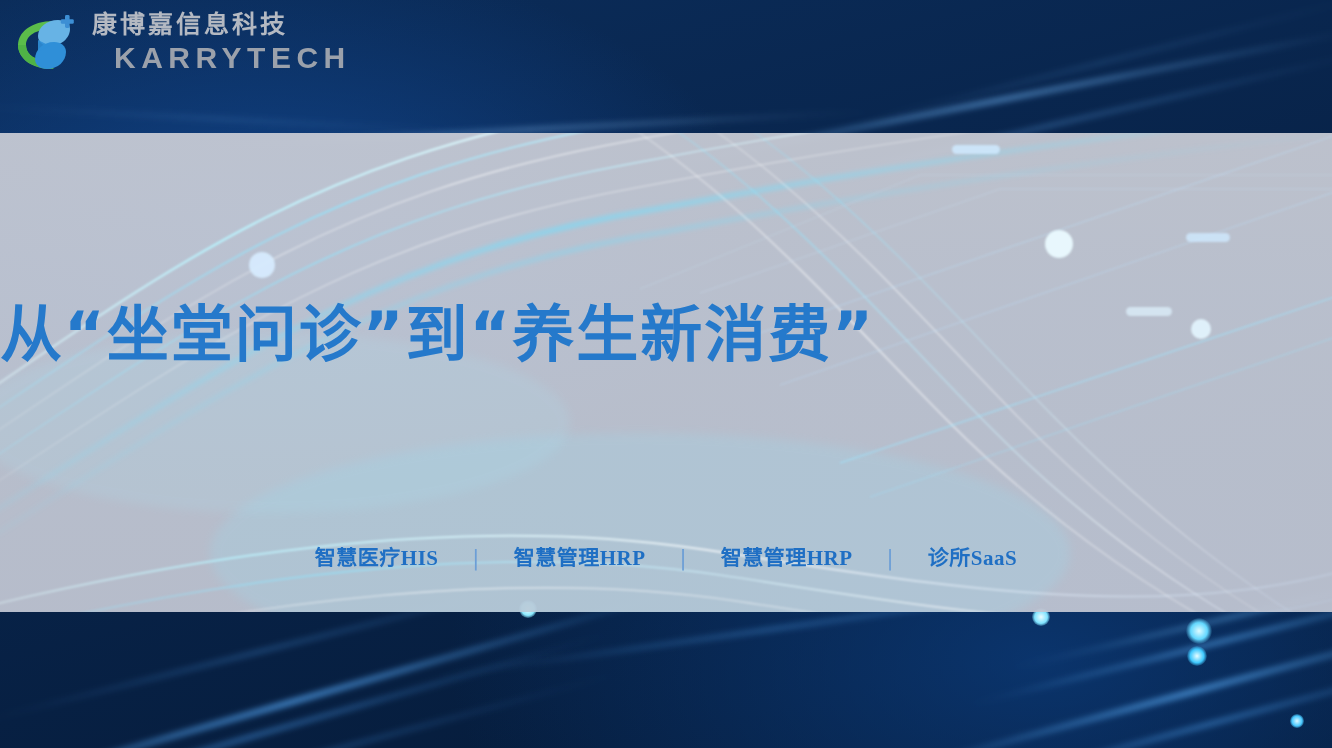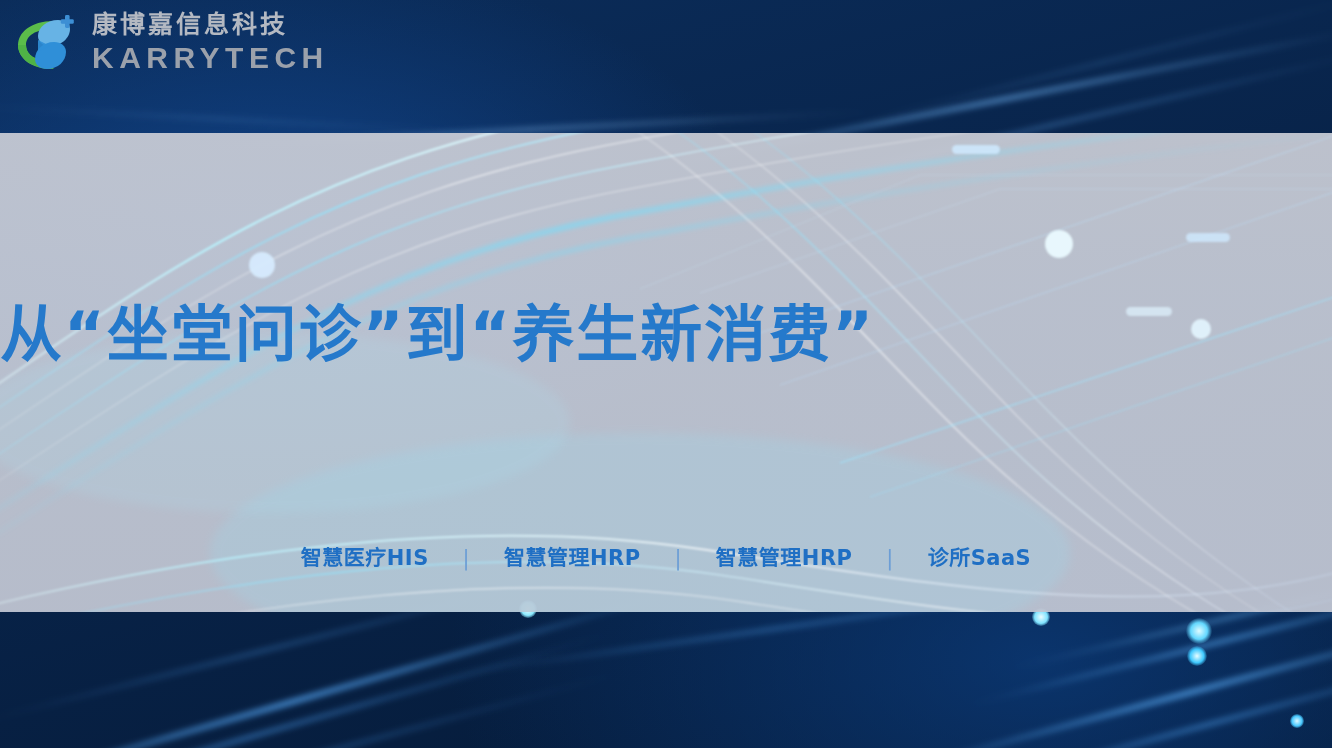--- a/index.html
+++ b/index.html
@@ -42,41 +42,42 @@
   }
   .logo-mark{position:relative;width:64px;height:60px;flex:none;}
   .logo-text{display:flex;flex-direction:column;line-height:1;}
   .logo-cn{
     font-size:25px;letter-spacing:3px;color:#b4b9c2;font-weight:700;
     font-family:"Liberation Sans","DejaVu Sans",sans-serif;
   }
   .logo-en{
     font-size:30px;letter-spacing:5.5px;color:#9ba1ab;font-weight:800;margin-top:6px;
     font-family:"Liberation Sans","DejaVu Sans",sans-serif;
+    margin-left:22px;
   }
 
   
   .title-block{
     position:absolute;left:0;right:0;top:300px;text-align:left;z-index:30;
   }
   .title-line{
     font-size:62px;font-weight:900;color:#2579cb;letter-spacing:2px;line-height:1.12;
     font-family:"DejaVu Sans","Liberation Sans",sans-serif;
     white-space:nowrap;
   }
   .title-line.l2{letter-spacing:4px;}
 
   .subtitle{
     position:absolute;left:0;right:0;top:541px;text-align:center;z-index:30;
     font-size:21px;font-weight:800;color:#1f6fc4;letter-spacing:.5px;
     font-family:"DejaVu Sans","Liberation Sans",sans-serif;
     white-space:nowrap;
   }
   .subtitle .sep{color:#6c9ed6;font-weight:500;margin:0 20px;}
-  .subtitle .item{margin:0 6px;}
+  .subtitle .item{margin:0 6px;font-family:Liberation Serif, serif;}
 </style>
 </head>
 <body>
 
 <div class="stage">
 
   <div class="bg-base2"></div>
 
   <div>
     <div class="streak soft" style="left:620px;top:98px;width:760px;height:4px;background:linear-gradient(90deg,rgba(70,150,235,0),rgba(120,190,255,.75),rgba(70,150,235,0));transform:rotate(-11deg);"></div>

